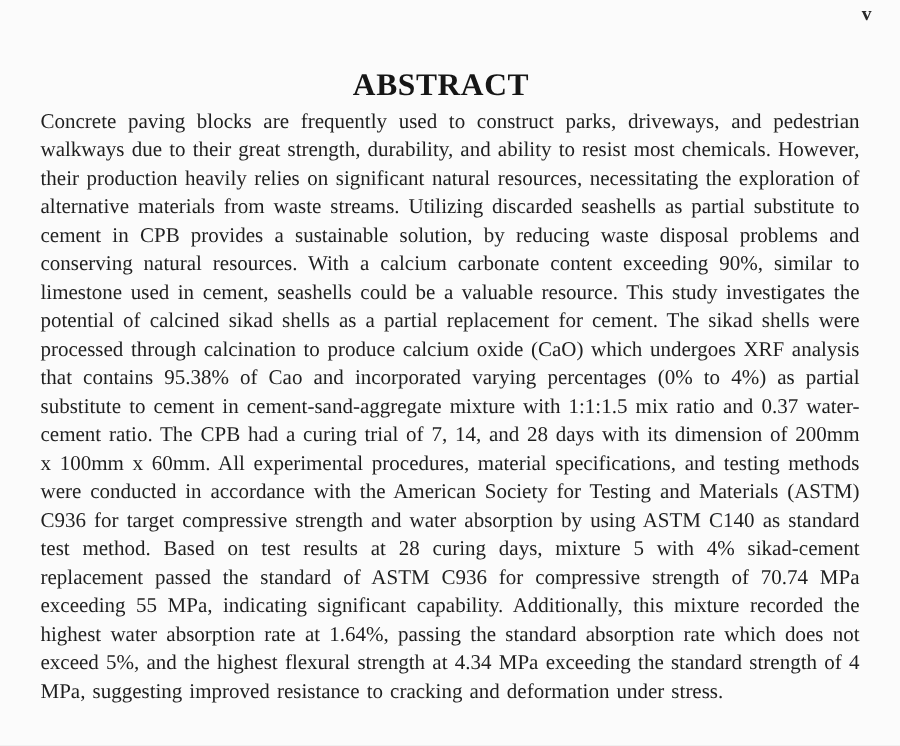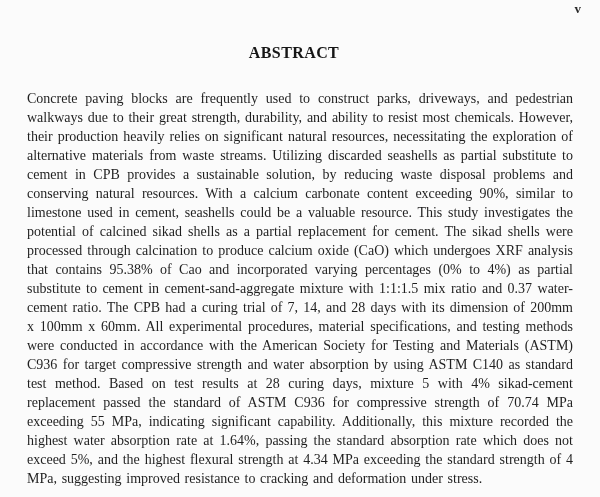--- a/index.html
+++ b/index.html
@@ -21,27 +21,27 @@
     position: absolute;
     top: 1px;
     right: 19px;
     font-size: 13px;
     font-weight: bold;
     color: #2a2a2a;
   }
   .abstract-heading {
     margin: 44px 12px 0 0;
     text-align: center;
-    font-size: 16px;
+    font-size: 21px;
     font-weight: bold;
     letter-spacing: 0.4px;
     color: #161616;
   }
   .abstract-paragraph {
-    margin: 27px 27px 0 27px;
+    margin: 3px 27px 0 27px;
     text-align: justify;
     font-size: 14px;
     line-height: 19px;
     word-spacing: 1.2px;
     color: #1f1f1f;
   }
 </style>
 </head>
 <body>
 

